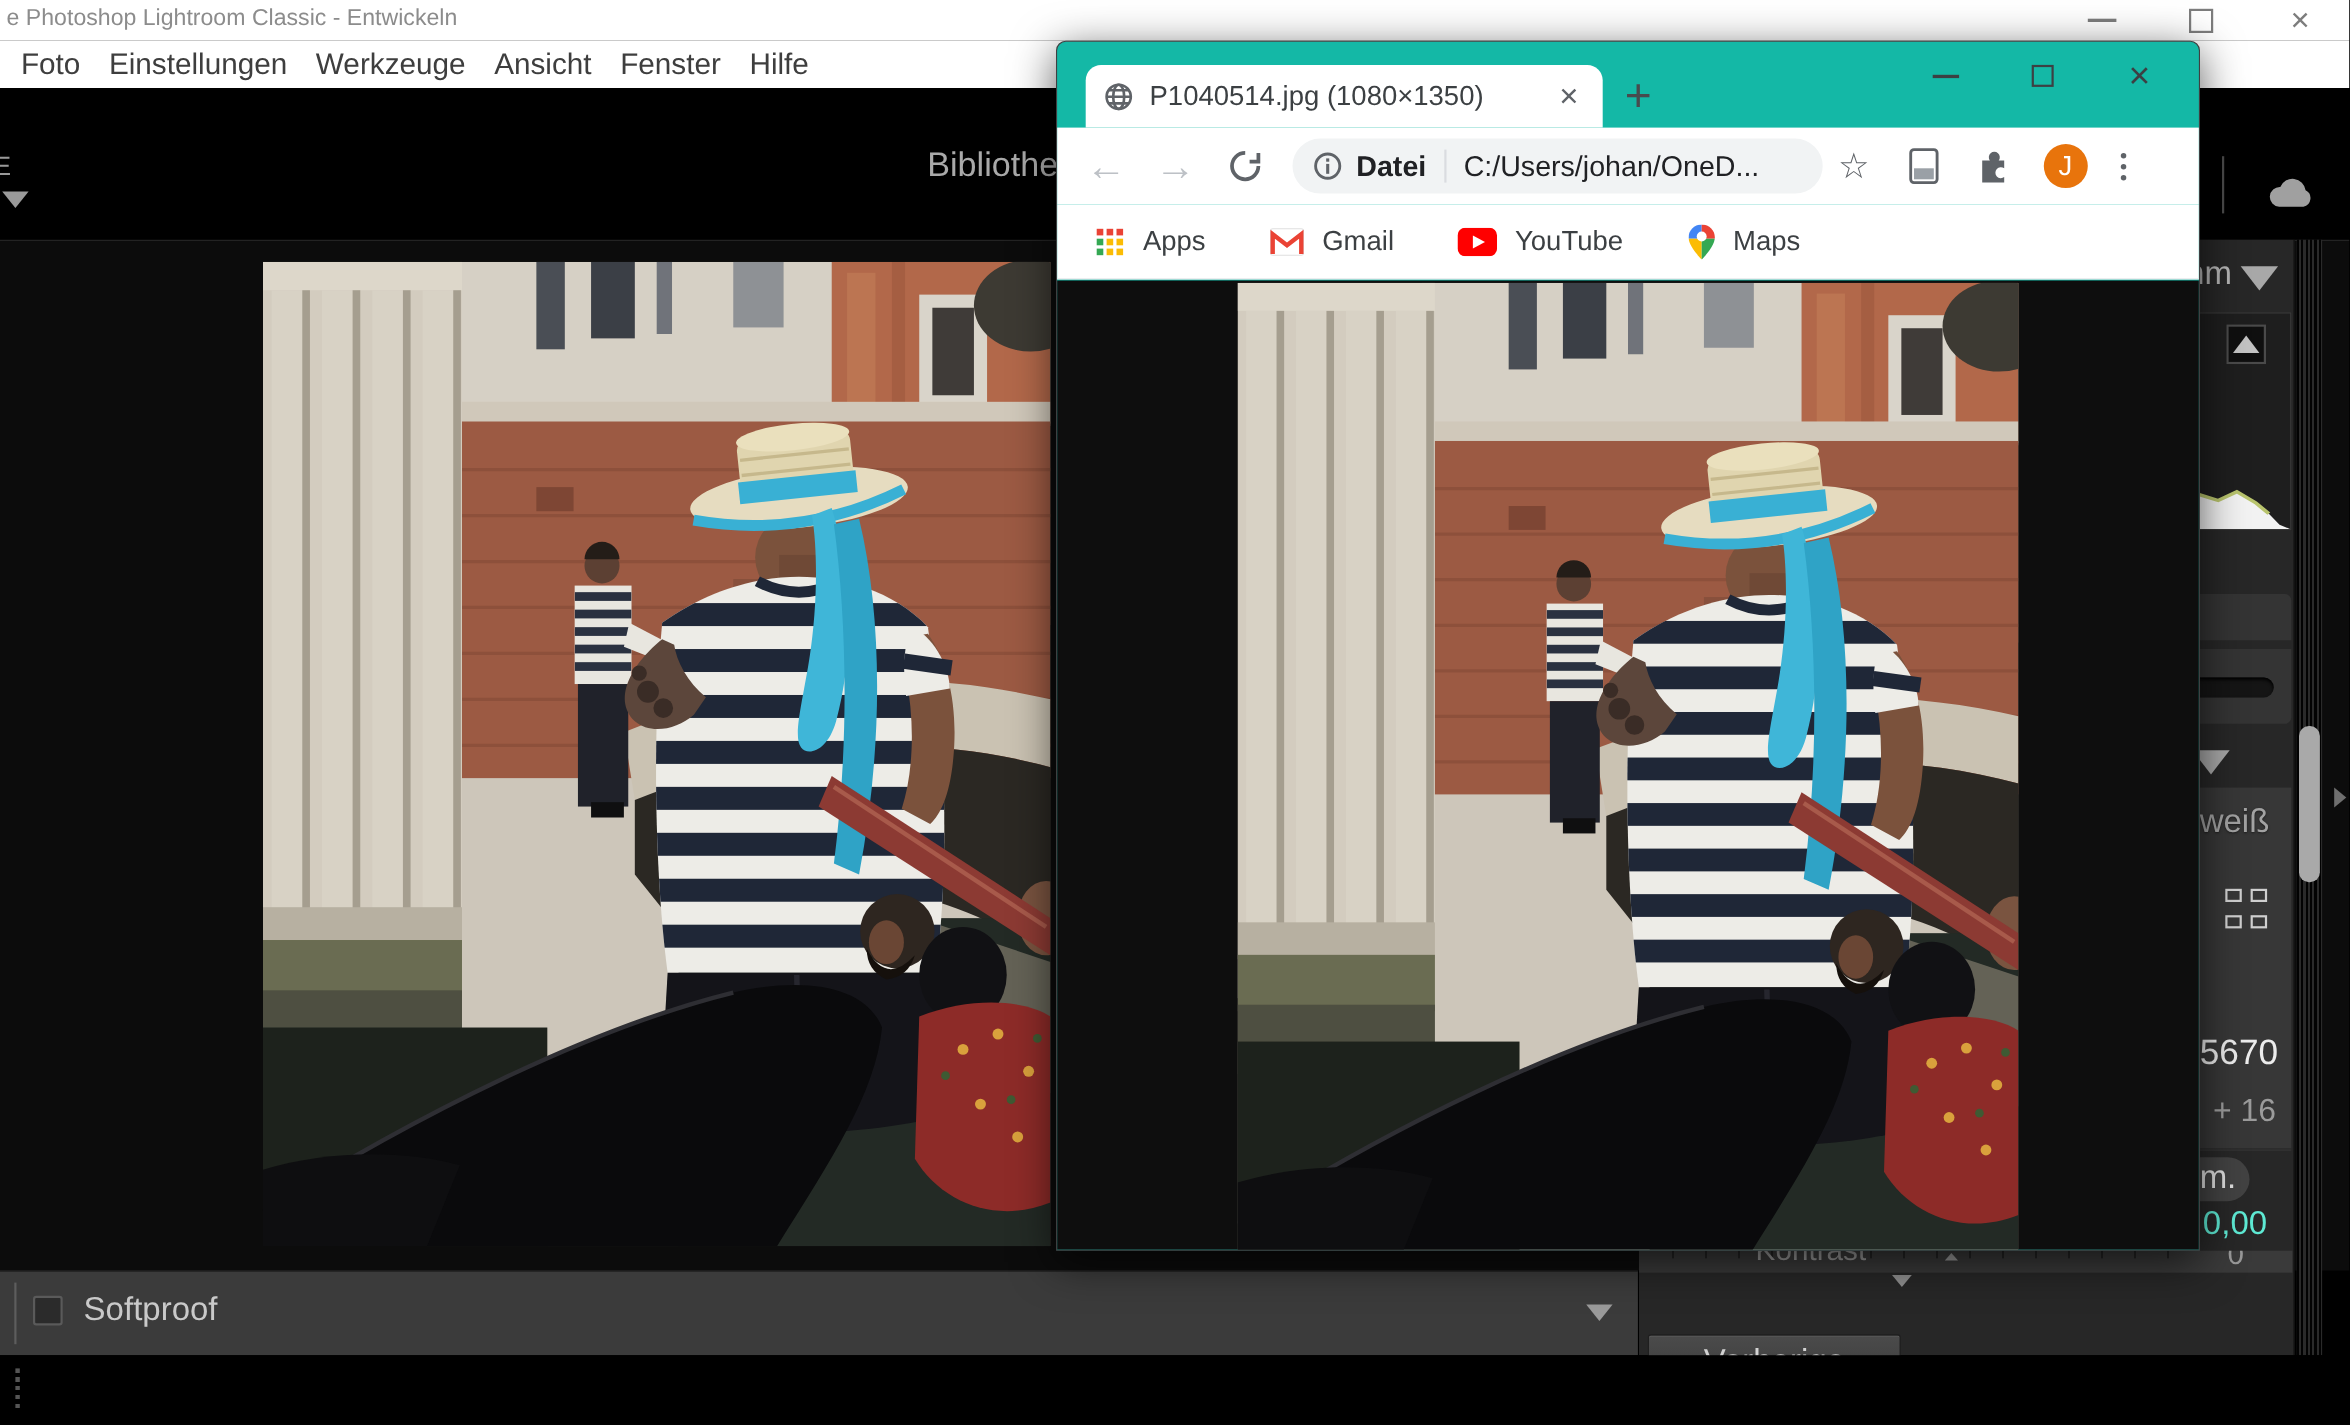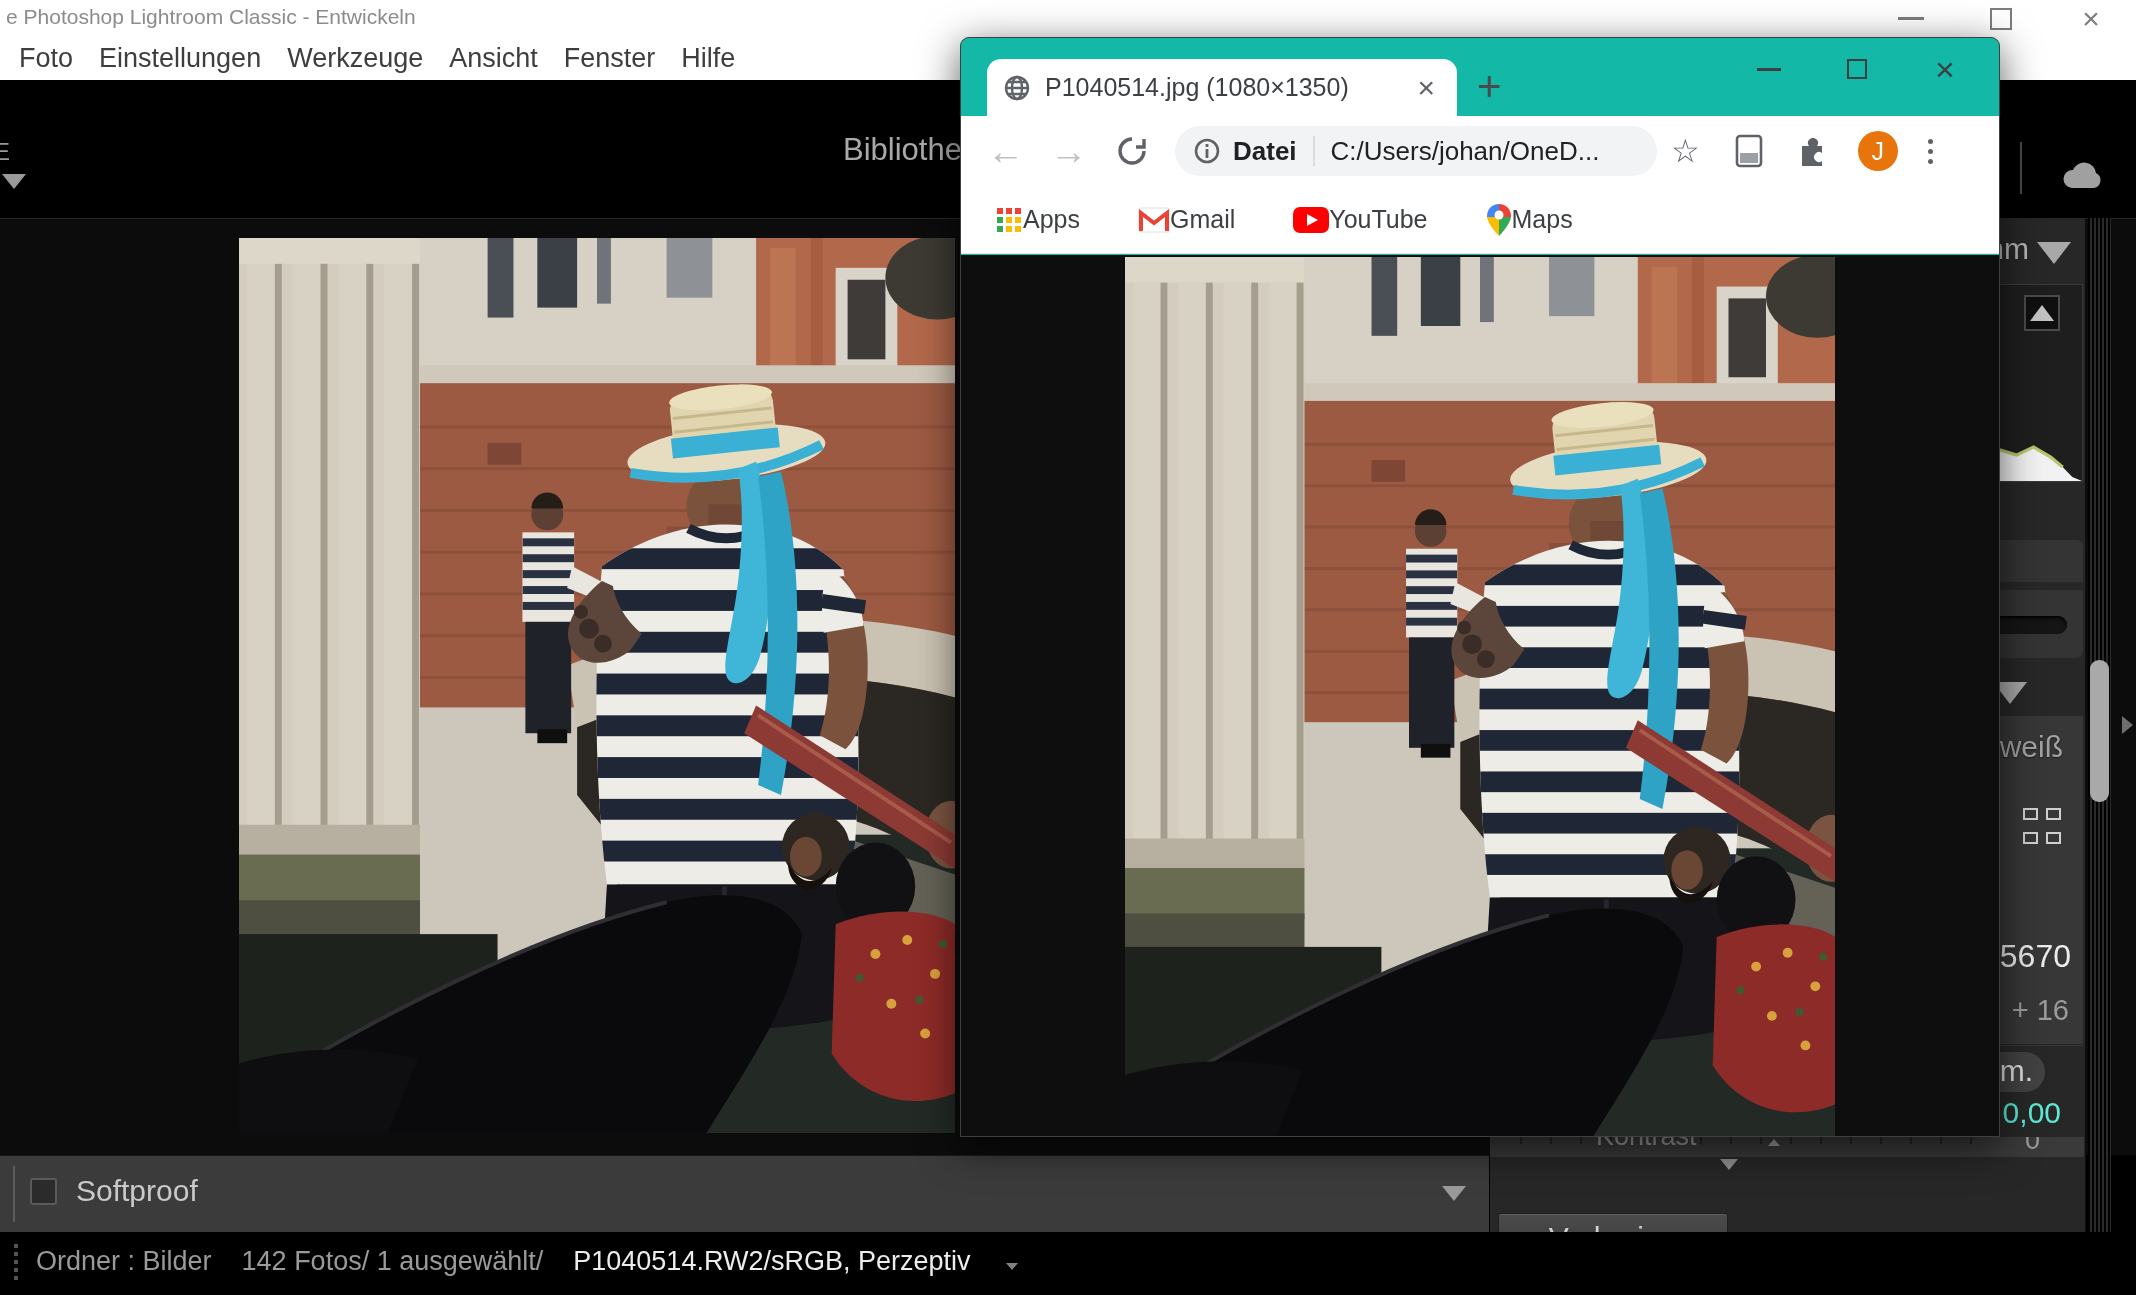--- a/index.html
+++ b/index.html
@@ -109,21 +109,21 @@
   .c-scheme{font-size:26px;color:#202124;margin-left:12px;font-weight:bold;}
   .c-omni-sep{width:2px;height:30px;background:#dadce0;margin:0 16px;}
   .c-url{font-size:26px;color:#202124;white-space:nowrap;overflow:hidden;flex:1;}
   .c-star{font-size:32px;color:#5f6368;margin-left:14px;}
   .c-actions{display:flex;align-items:center;gap:30px;margin-left:34px;}
   .c-avatar{width:40px;height:40px;border-radius:50%;background:#e8740c;color:#fff;font-size:25px;display:flex;align-items:center;justify-content:center;}
   .c-dots{display:flex;flex-direction:column;gap:5px;}
   .c-dots i{width:5px;height:5px;border-radius:50%;background:#5f6368;}
 
   .c-bookmarks{position:absolute;left:0;top:148px;width:100%;height:68px;background:#fff;border-bottom:1px solid #e4e6e8;display:flex;align-items:center;padding-left:34px;gap:58px;}
-  .c-bm{display:flex;align-items:center;}
+  .c-bm{display:flex;align-items:center;gap:16px;}
   .c-bm-label{font-size:25px;color:#3c4043;}
 
   .c-content{position:absolute;left:0;top:217px;width:100%;height:883px;background:#0e0e0e;overflow:hidden;}
   .c-photo{display:block;margin:2px auto 0;width:710px;height:887px;}
 </style>
 </head>
 <body>
 
 <div class="screen">
 
@@ -359,26 +359,20 @@
 
   <div class="lr-toolbar">
     <div class="tb-divider"></div>
     <div class="softproof-box"></div>
     <span class="softproof-lbl">Softproof</span>
     <span class="tri t-down-md tb-tri"></span>
   </div>
 
   <div class="lr-statusbar">
     <div class="sb-handle"></div>
-    <div class="sb-text">
-      <span class="sb-dim">Ordner : Bilder</span>
-      <span class="sb-dim">142 Fotos/ 1 ausgewählt/</span>
-      <span class="sb-bright">P1040514.RW2/sRGB, Perzeptiv</span>
-      <span class="tri t-down-xs sb-tri" style="margin-top:14px;"></span>
-    </div>
 
   </div>
 
   <div class="chrome">
     <div class="c-tabstrip">
       <div class="c-tab">
         <svg width="28" height="28" viewBox="0 0 28 28">
           <circle cx="14" cy="14" r="11" fill="none" stroke="#5f6368" stroke-width="2.4"></circle>
           <ellipse cx="14" cy="14" rx="5" ry="11" fill="none" stroke="#5f6368" stroke-width="2.4"></ellipse>
           <path d="M3.5 14 H24.5 M5 8 H23 M5 20 H23" stroke="#5f6368" stroke-width="2.4" fill="none"></path>

